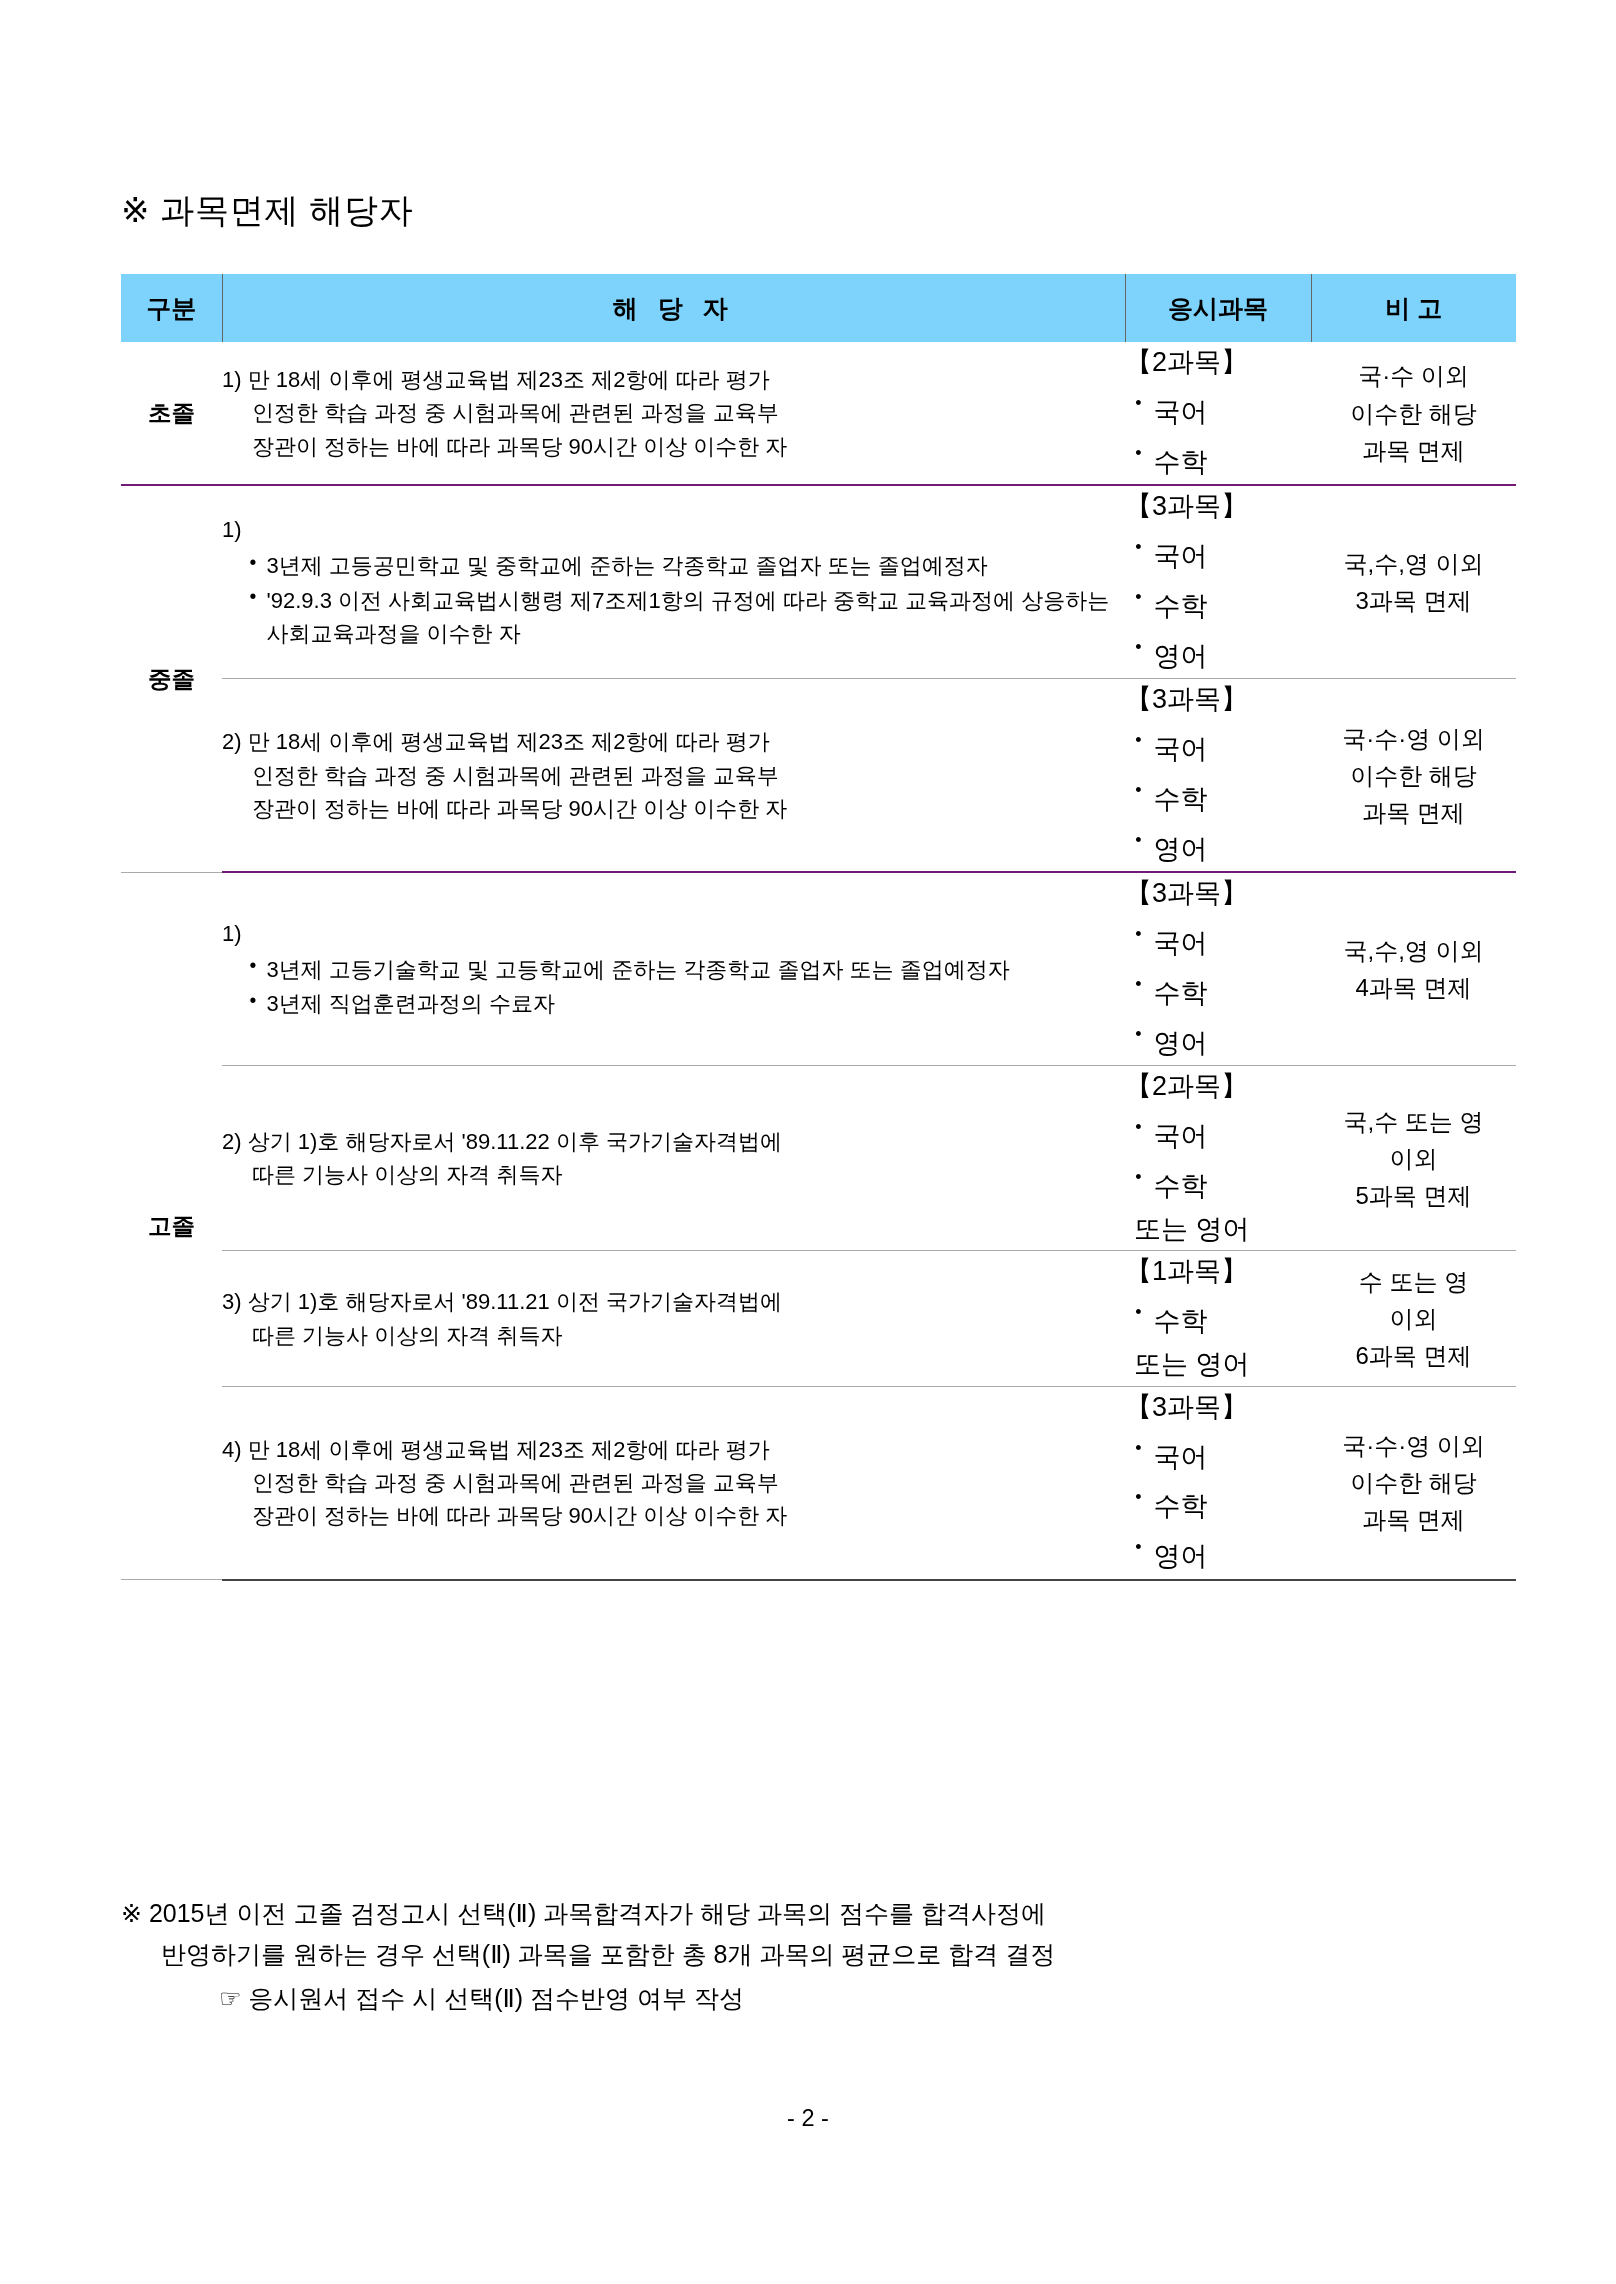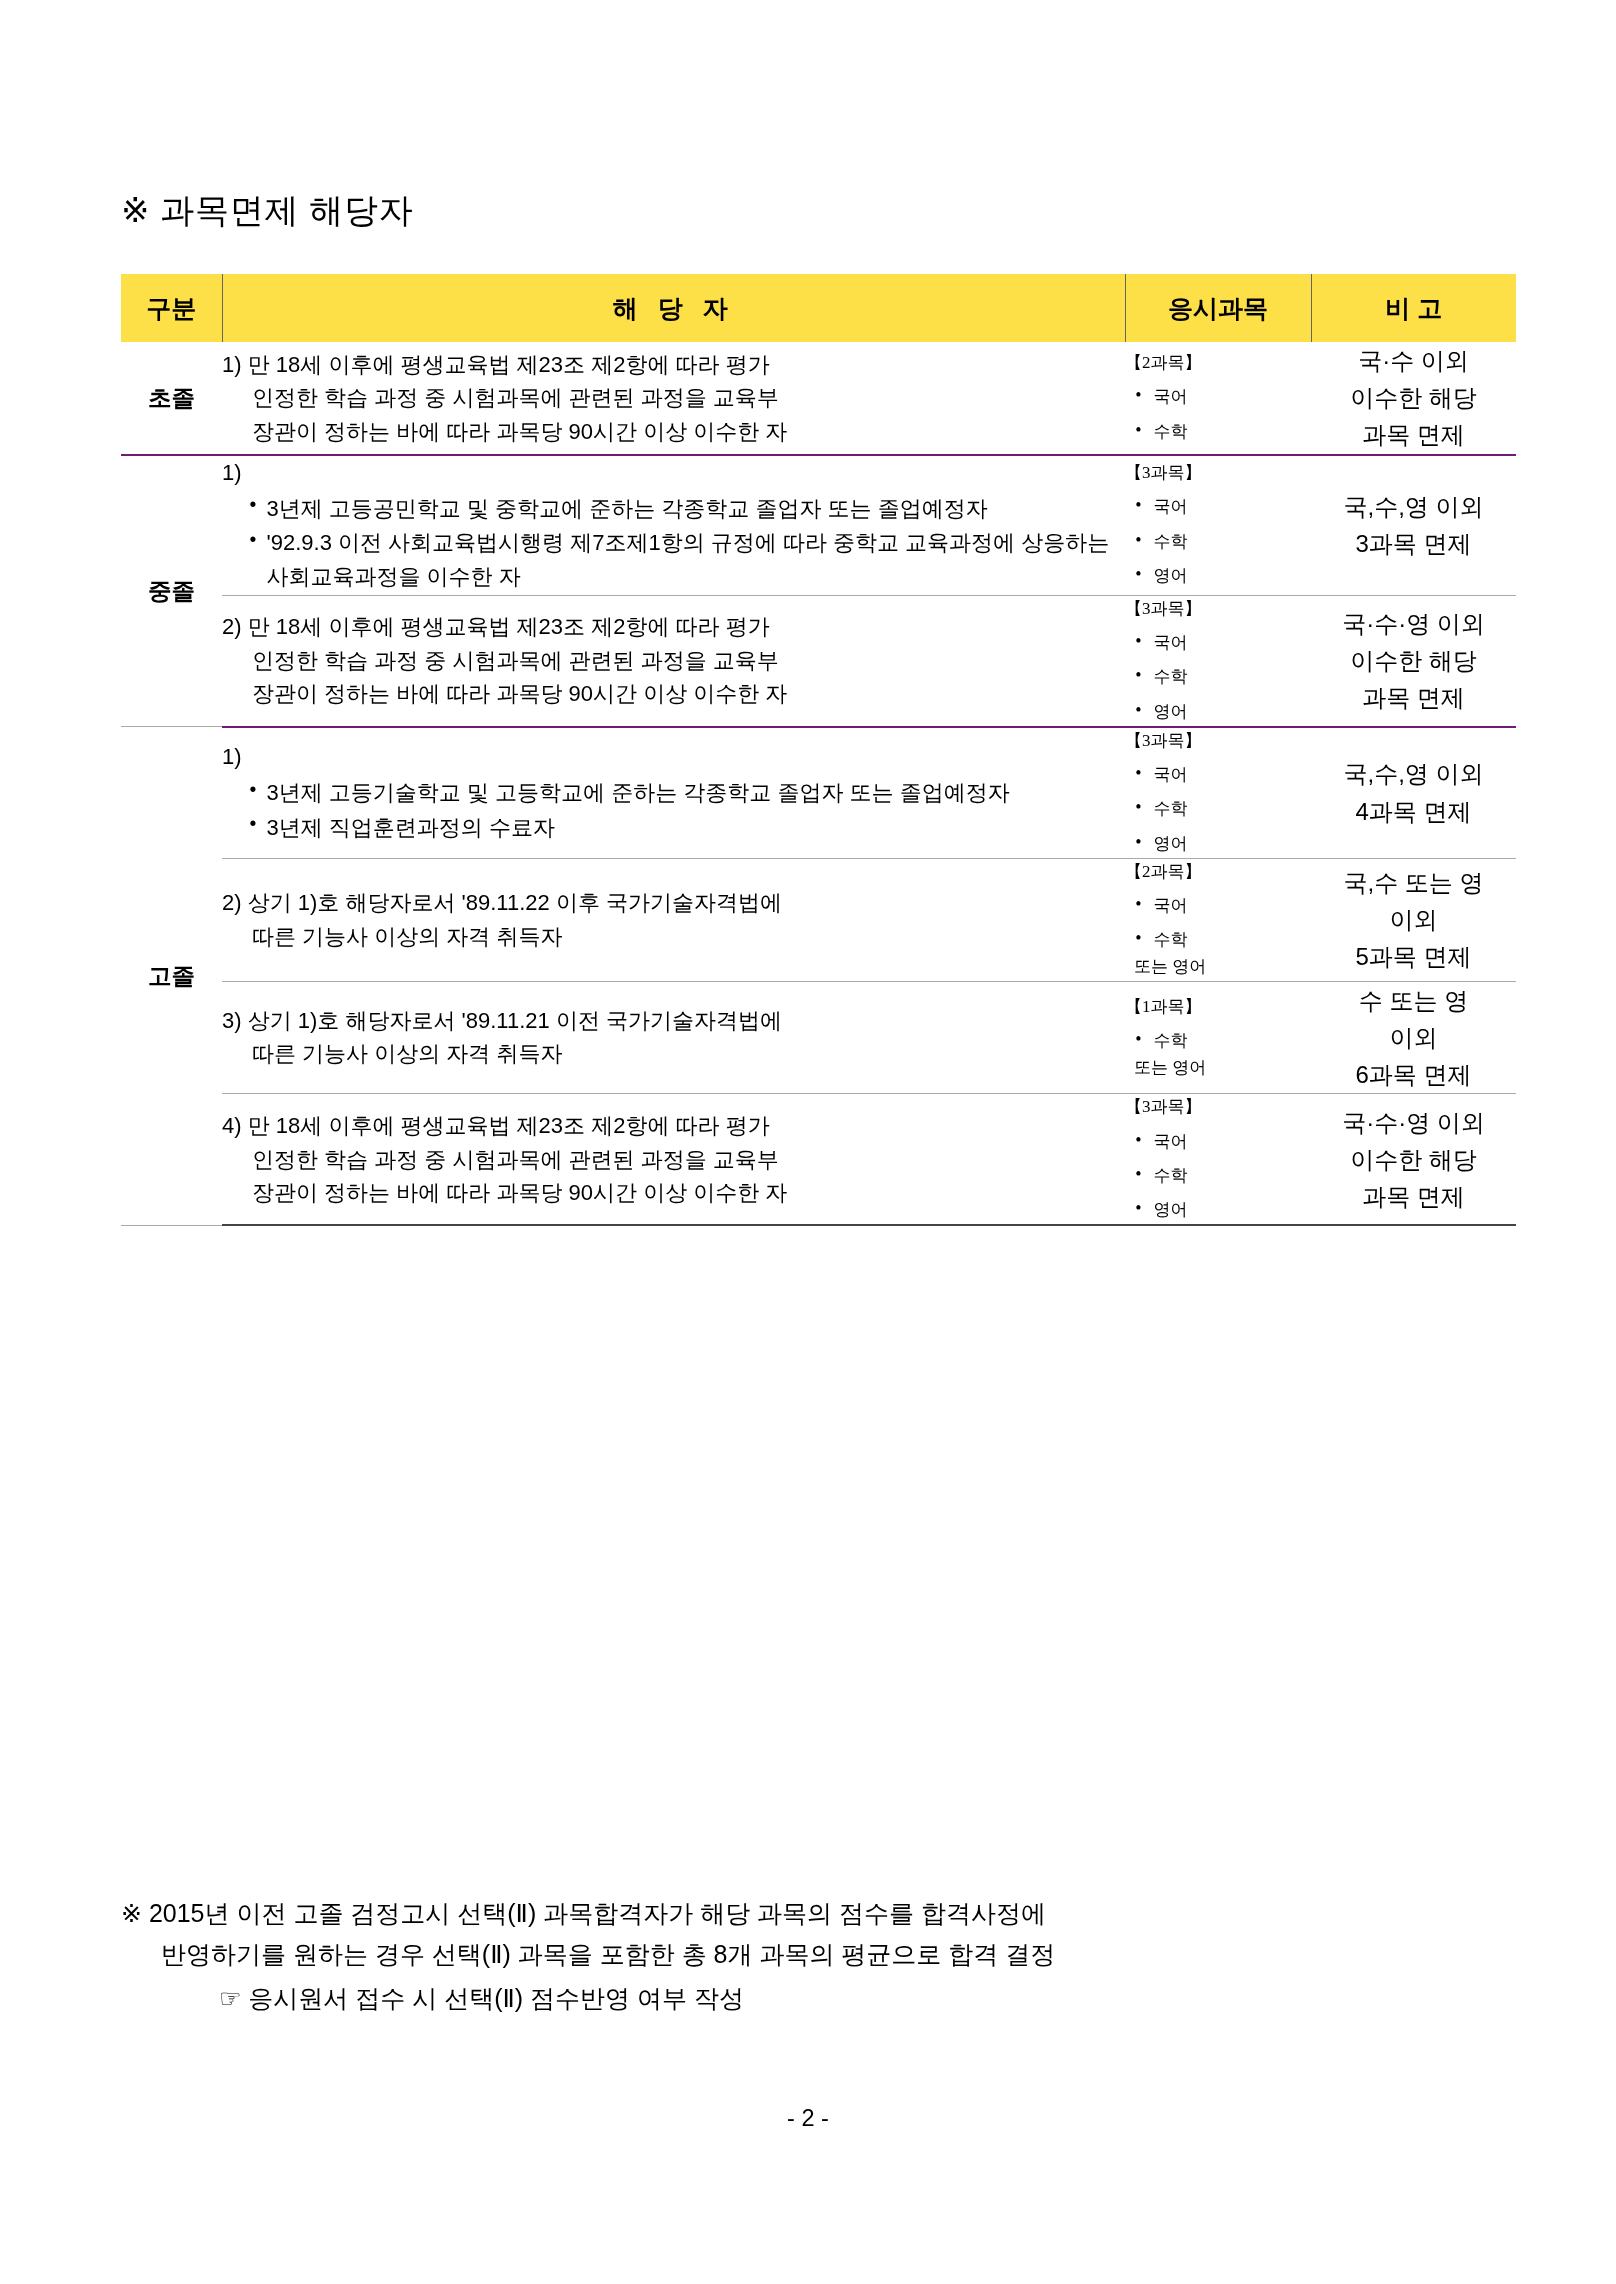--- a/index.html
+++ b/index.html
@@ -41,21 +41,21 @@
   table.main col.c-person { width: 903px; }
   table.main col.c-subject { width: 186px; }
   table.main col.c-note { width: 205px; }
 
   table.main th, table.main td {
     border: 0;
     vertical-align: middle;
     padding: 0;
   }
   .hdr {
-    background: #fde047;
+    background: #7dd3fc;
     text-align: center;
     font-size: 25px;
     font-weight: bold;
     height: 68px;
     border-top: 2.6px solid #444;
     border-bottom: 2px solid #444;
   }
   .hdr.sep-l { border-left: 1.3px solid #666; }
   .hdr .sp { letter-spacing: 6.5px; }
 
@@ -65,26 +65,25 @@
     font-weight: bold;
     border-right: 1.3px dotted #777;
   }
   td.person {
     font-size: 22px;
     line-height: 1.52;
     padding: 17px 14.3px 17px 17px;
     border-right: 1.3px solid #666;
   }
   td.subject {
-    font-size: 17px;
+    font-size: 27px;
     line-height: 1.55;
     padding: 15.6px 6.5px 15.6px 17px;
     border-right: 1.3px solid #666;
     vertical-align: middle;
-    font-family: Liberation Serif, serif;
   }
   td.note {
     font-size: 24px;
     line-height: 1.55;
     text-align: center;
     padding: 15.6px 5.2px;
   }
   tr.grp-end > td { border-bottom: 2px solid #701a75; }
   tr.sub-end > td { border-bottom: 1.3px solid #aaa; }
   tr.last > td { border-bottom: 2.6px solid #444; }

